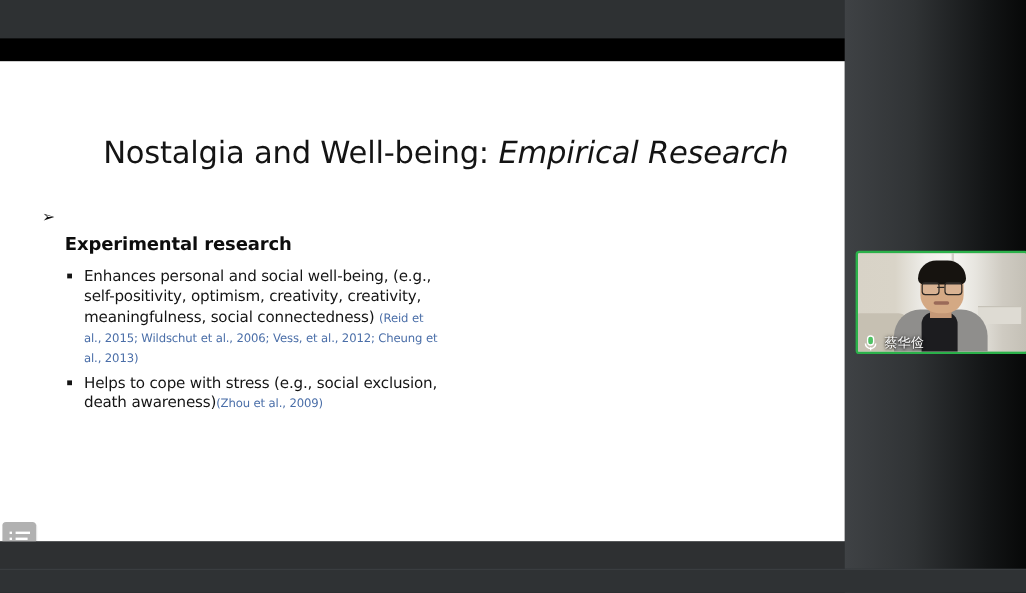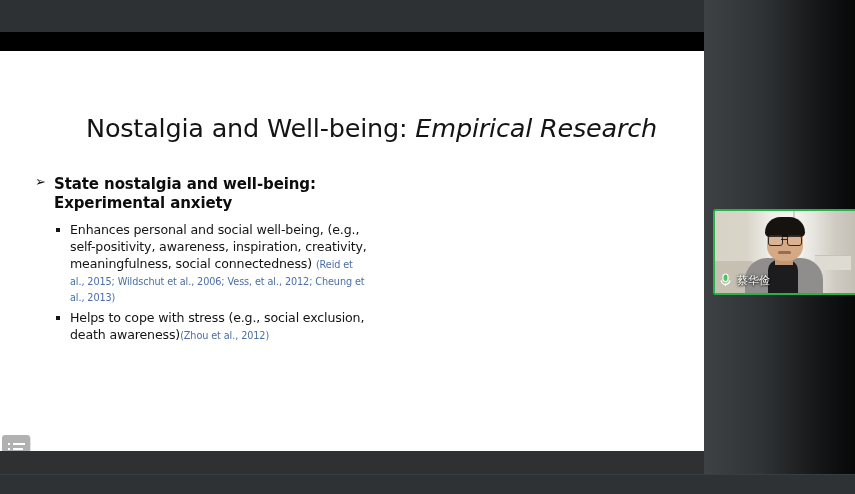--- a/index.html
+++ b/index.html
@@ -256,21 +256,21 @@
     background: #9a6a58;
     border-radius: 2px;
   }
 
   .tile-footer {
     position: absolute;
     left: 0; bottom: 0;
     width: 100%;
     height: 20px;
     display: flex;
-    align-items: flex-start;
+    align-items: flex-end;
     padding-left: 4px;
     box-sizing: border-box;
   }
   .mic {
     position: relative;
     width: 13px; height: 14px;
     flex: none;
     margin-right: 5px;
   }
   .name {
@@ -294,36 +294,36 @@
 
       <div class="slide-title">
         <span>Nostalgia and Well-being:</span>
         <span class="em">Empirical Research</span>
       </div>
 
       <div class="body-block">
 
         <div class="lvl1">
           <span class="arrow">➢</span>
-          <span>State nostalgia and well-being:</span><br>
-          <span>Experimental anxiety</span>
+          <br>
+          <span>Experimental research</span>
         </div>
 
         <div class="lvl2-list">
 
           <div class="lvl2">
             <span class="sq"></span>
-            <span>Enhances personal and social well-being, (e.g., self-positivity, awareness, inspiration, creativity, meaningfulness, social connectedness)</span>
+            <span>Enhances personal and social well-being, (e.g., self-positivity, optimism, creativity, creativity, meaningfulness, social connectedness)</span>
             <span class="cite">(Reid et al., 2015; Wildschut et al., 2006; Vess, et al., 2012; Cheung et al., 2013)</span>
           </div>
 
 
           <div class="lvl2">
             <span class="sq"></span>
-            <span>Helps to cope with stress (e.g., social exclusion, death awareness)</span><span class="cite">(Zhou et al., 2012)</span>
+            <span>Helps to cope with stress (e.g., social exclusion, death awareness)</span><span class="cite">(Zhou et al., 2009)</span>
           </div>
 
         </div>
       </div>
 
       <div class="list-btn">
         <div class="rows">
           <div class="row">
               <span class="dot"></span>
               <span class="bar"></span>

